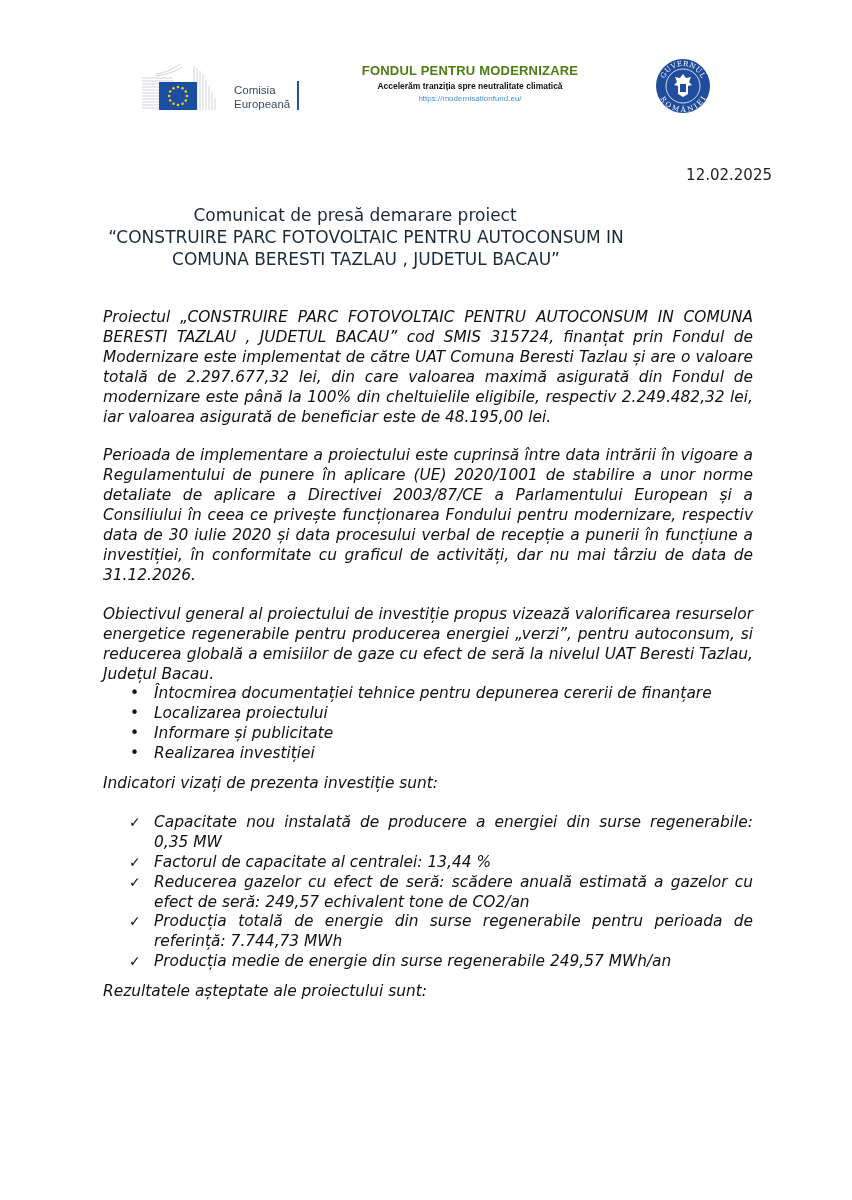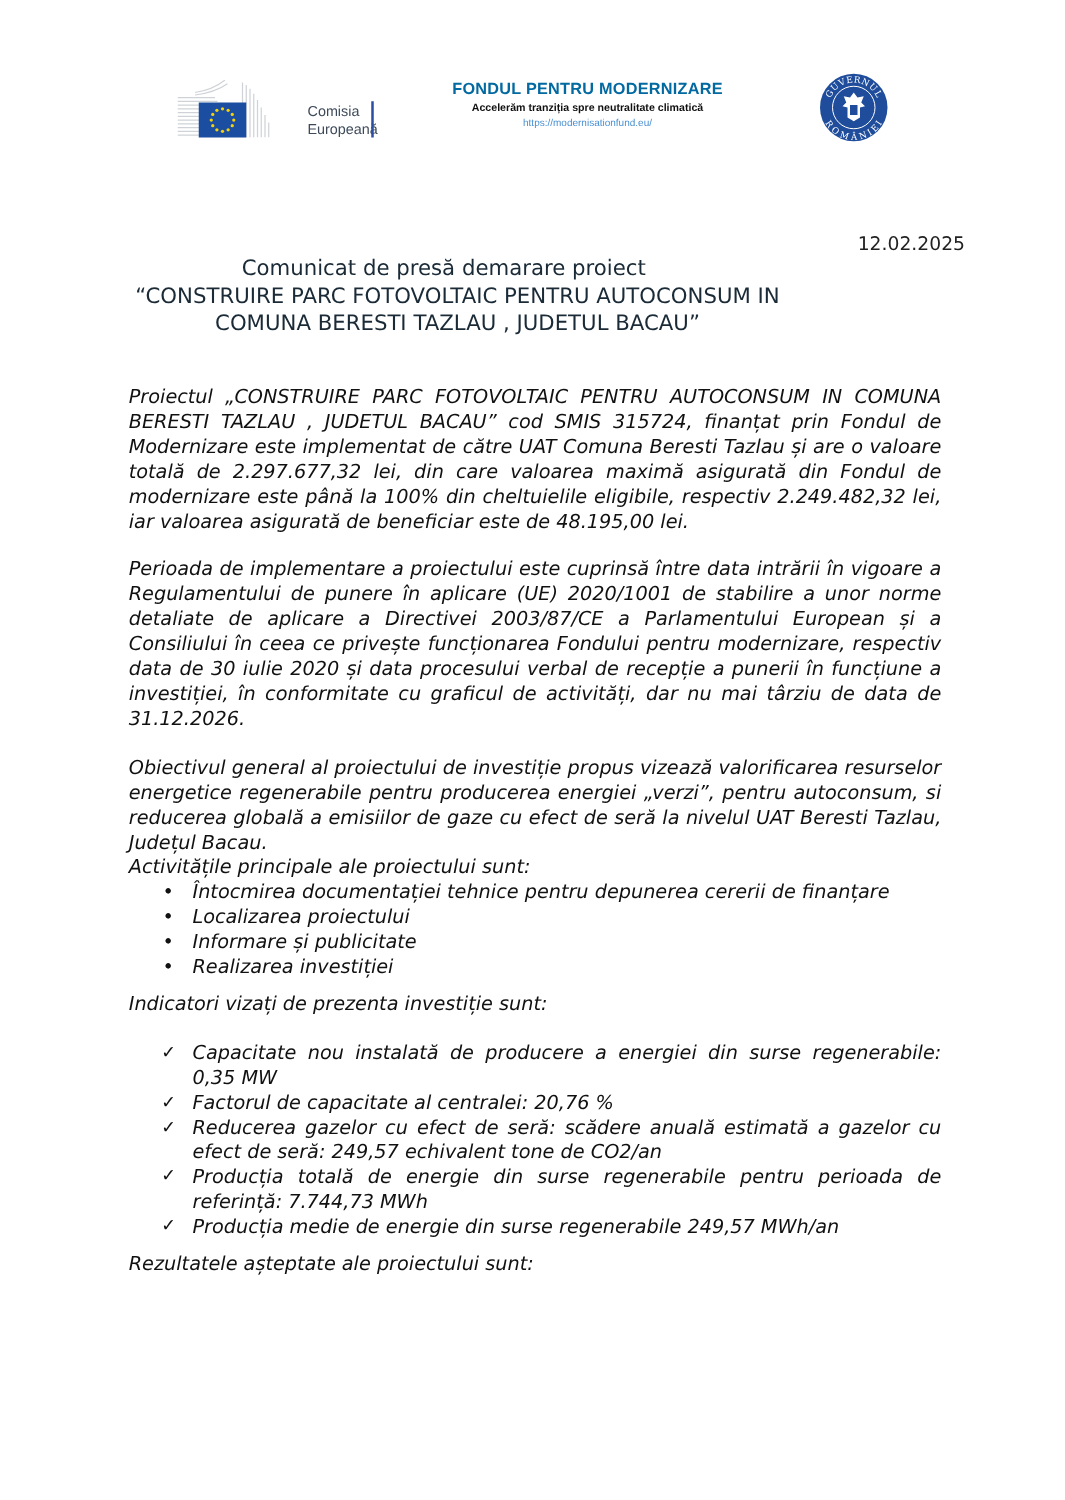--- a/index.html
+++ b/index.html
@@ -1,28 +1,28 @@
 <!DOCTYPE html>
 <html><head>
 <meta charset="utf-8">
 <style>
   html, body { margin: 0; padding: 0; background: #ffffff; }
   body { width: 852px; height: 1200px; position: relative; overflow: hidden; font-family: "DejaVu Sans", sans-serif; color: #1a1a1a; }
   .header { position: absolute; top: 50px; left: 0; width: 852px; height: 80px; }
   .ec-logo { position: absolute; left: 142px; top: 14px; width: 160px; height: 46px; }
   .ec-building { position: absolute; left: 0; top: 0; width: 76px; height: 46px; }
   .ec-flag { position: absolute; left: 17px; top: 18px; width: 38px; height: 28px; background: #1b4ea0; }
-  .ec-text { position: absolute; left: 104px; top: 19px; font-family: "Liberation Sans", sans-serif; font-size: 11.5px; line-height: 14px; color: #3e4a5a; }
+  .ec-text { position: absolute; left: 92px; top: 19px; font-family: "Liberation Sans", sans-serif; font-size: 11.5px; line-height: 14px; color: #3e4a5a; }
   .ec-bar { position: absolute; left: 155px; top: 17px; width: 2px; height: 29px; background: #2b4ea3; }
   .fund { position: absolute; left: 340px; top: 13px; width: 260px; text-align: center; font-family: "Liberation Sans", sans-serif; }
-  .fund-title { font-weight: bold; font-size: 13px; color: #0369a1; letter-spacing: 0.2px; }
+  .fund-title { font-weight: bold; font-size: 13px; color: #4d7c0f; letter-spacing: 0.2px; }
   .fund-sub { font-weight: bold; font-size: 8.5px; color: #111; margin-top: 3px; }
   .fund-url { font-size: 8px; color: #4a8fd0; margin-top: 3px; }
   .gov-seal { position: absolute; left: 655px; top: 8px; width: 56px; height: 56px; }
-  .date { position: absolute; top: 166px; right: 80px; font-size: 15px; color: #222; margin-top: 20px; }
+  .date { position: absolute; top: 166px; right: 80px; font-size: 15px; color: #222; }
   .title-block { position: absolute; top: 204px; left: 0; width: 748px; text-align: center; font-size: 17px; line-height: 22px; color: #1a2a36; }
   .title-block .l1 { margin-left: -38px; }
   .title-block .l2 { margin-left: -16px; }
   .title-block .l3 { margin-left: -16px; }
   .content { position: absolute; left: 103px; top: 308px; width: 650px; font-style: italic; font-size: 15.4px; line-height: 19.9px; color: #111; }
   .content p { margin: 0; text-align: justify; }
   .gap { height: 19px; }
   .gap-s { height: 10px; }
   ul.bullets { list-style: none; margin: 0; padding: 0; }
   ul.bullets li { position: relative; padding-left: 51px; }
@@ -95,32 +95,31 @@
   <div class="l2">“CONSTRUIRE PARC FOTOVOLTAIC PENTRU AUTOCONSUM IN</div>
   <div class="l3">COMUNA BERESTI TAZLAU , JUDETUL BACAU”</div>
 </div>
 
 <div class="content">
   <p>Proiectul „CONSTRUIRE PARC FOTOVOLTAIC PENTRU AUTOCONSUM IN COMUNA BERESTI TAZLAU , JUDETUL BACAU” cod SMIS 315724, finanțat prin Fondul de Modernizare este implementat de către UAT Comuna Beresti Tazlau și are o valoare totală de 2.297.677,32 lei, din care valoarea maximă asigurată din Fondul de modernizare este până la 100% din cheltuielile eligibile, respectiv 2.249.482,32 lei, iar valoarea asigurată de beneficiar este de 48.195,00 lei.</p>
   <div class="gap"></div>
   <p>Perioada de implementare a proiectului este cuprinsă între data intrării în vigoare a Regulamentului de punere în aplicare (UE) 2020/1001 de stabilire a unor norme detaliate de aplicare a Directivei 2003/87/CE a Parlamentului European și a Consiliului în ceea ce privește funcționarea Fondului pentru modernizare, respectiv data de 30 iulie 2020 și data procesului verbal de recepție a punerii în funcțiune a investiției, în conformitate cu graficul de activități, dar nu mai târziu de data de 31.12.2026.</p>
   <div class="gap"></div>
   <p>Obiectivul general al proiectului de investiție propus vizează valorificarea resurselor energetice regenerabile pentru producerea energiei „verzi”, pentru autoconsum, si reducerea globală a emisiilor de gaze cu efect de seră la nivelul UAT Beresti Tazlau, Județul Bacau.</p>
-  <p>Activitățile principale ale proiectului sunt:</p>
   <ul class="bullets">
     <li><span class="marker">•</span><span>Întocmirea documentației tehnice pentru depunerea cererii de finanțare</span></li>
     <li><span class="marker">•</span><span>Localizarea proiectului</span></li>
     <li><span class="marker">•</span><span>Informare și publicitate</span></li>
     <li><span class="marker">•</span><span>Realizarea investiției</span></li>
   </ul>
   <div class="gap-s"></div>
   <p>Indicatori vizați de prezenta investiție sunt:</p>
   <div class="gap"></div>
   <ul class="checks">
     <li><span class="marker">✓</span><span>Capacitate nou instalată de producere a energiei din surse regenerabile: 0,35 MW</span></li>
-    <li><span class="marker">✓</span><span>Factorul de capacitate al centralei: 20,76  %</span></li>
+    <li><span class="marker">✓</span><span>Factorul de capacitate al centralei: 13,44  %</span></li>
     <li><span class="marker">✓</span><span>Reducerea gazelor cu efect de seră: scădere anuală estimată a gazelor cu efect de seră: 249,57 echivalent tone de CO2/an</span></li>
     <li><span class="marker">✓</span><span>Producția totală de energie din surse regenerabile pentru perioada de referință: 7.744,73 MWh</span></li>
     <li><span class="marker">✓</span><span>Producția medie de energie din surse regenerabile 249,57 MWh/an</span></li>
   </ul>
   <div class="gap-s"></div>
   <p>Rezultatele așteptate ale proiectului sunt:</p>
 </div>
 
 </body></html>

